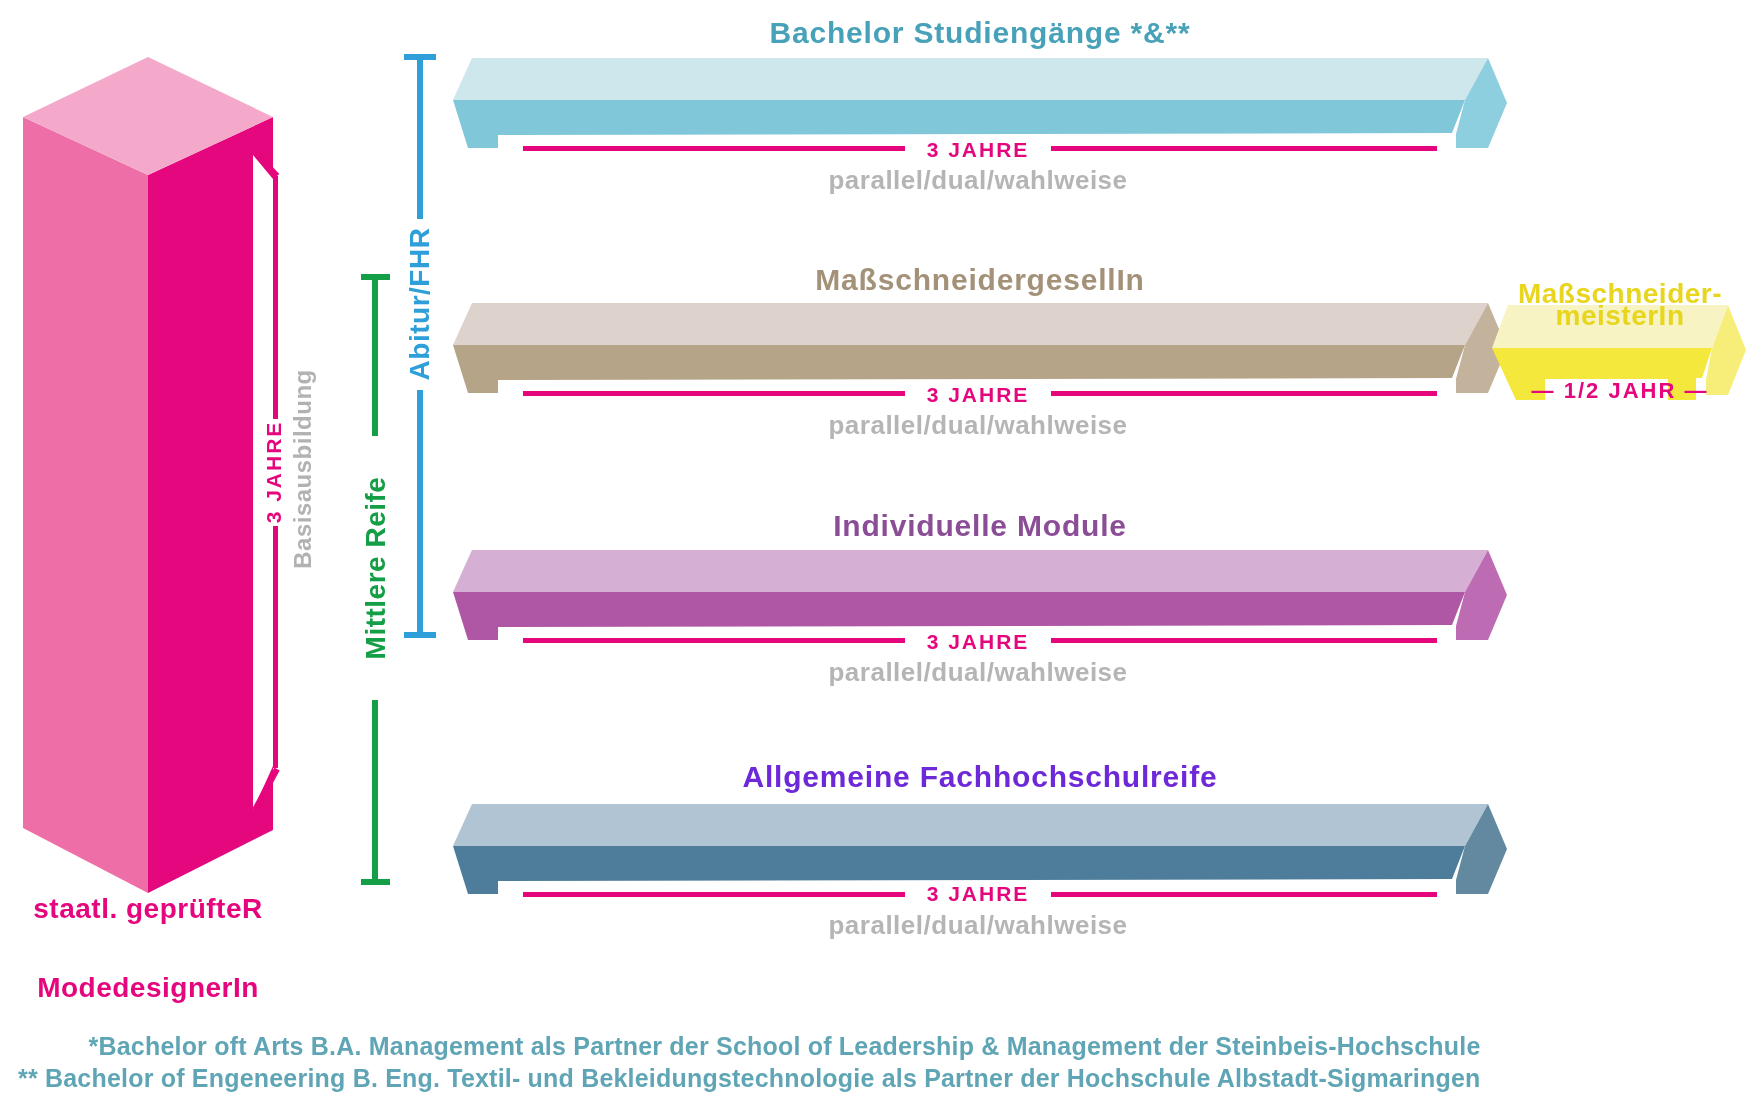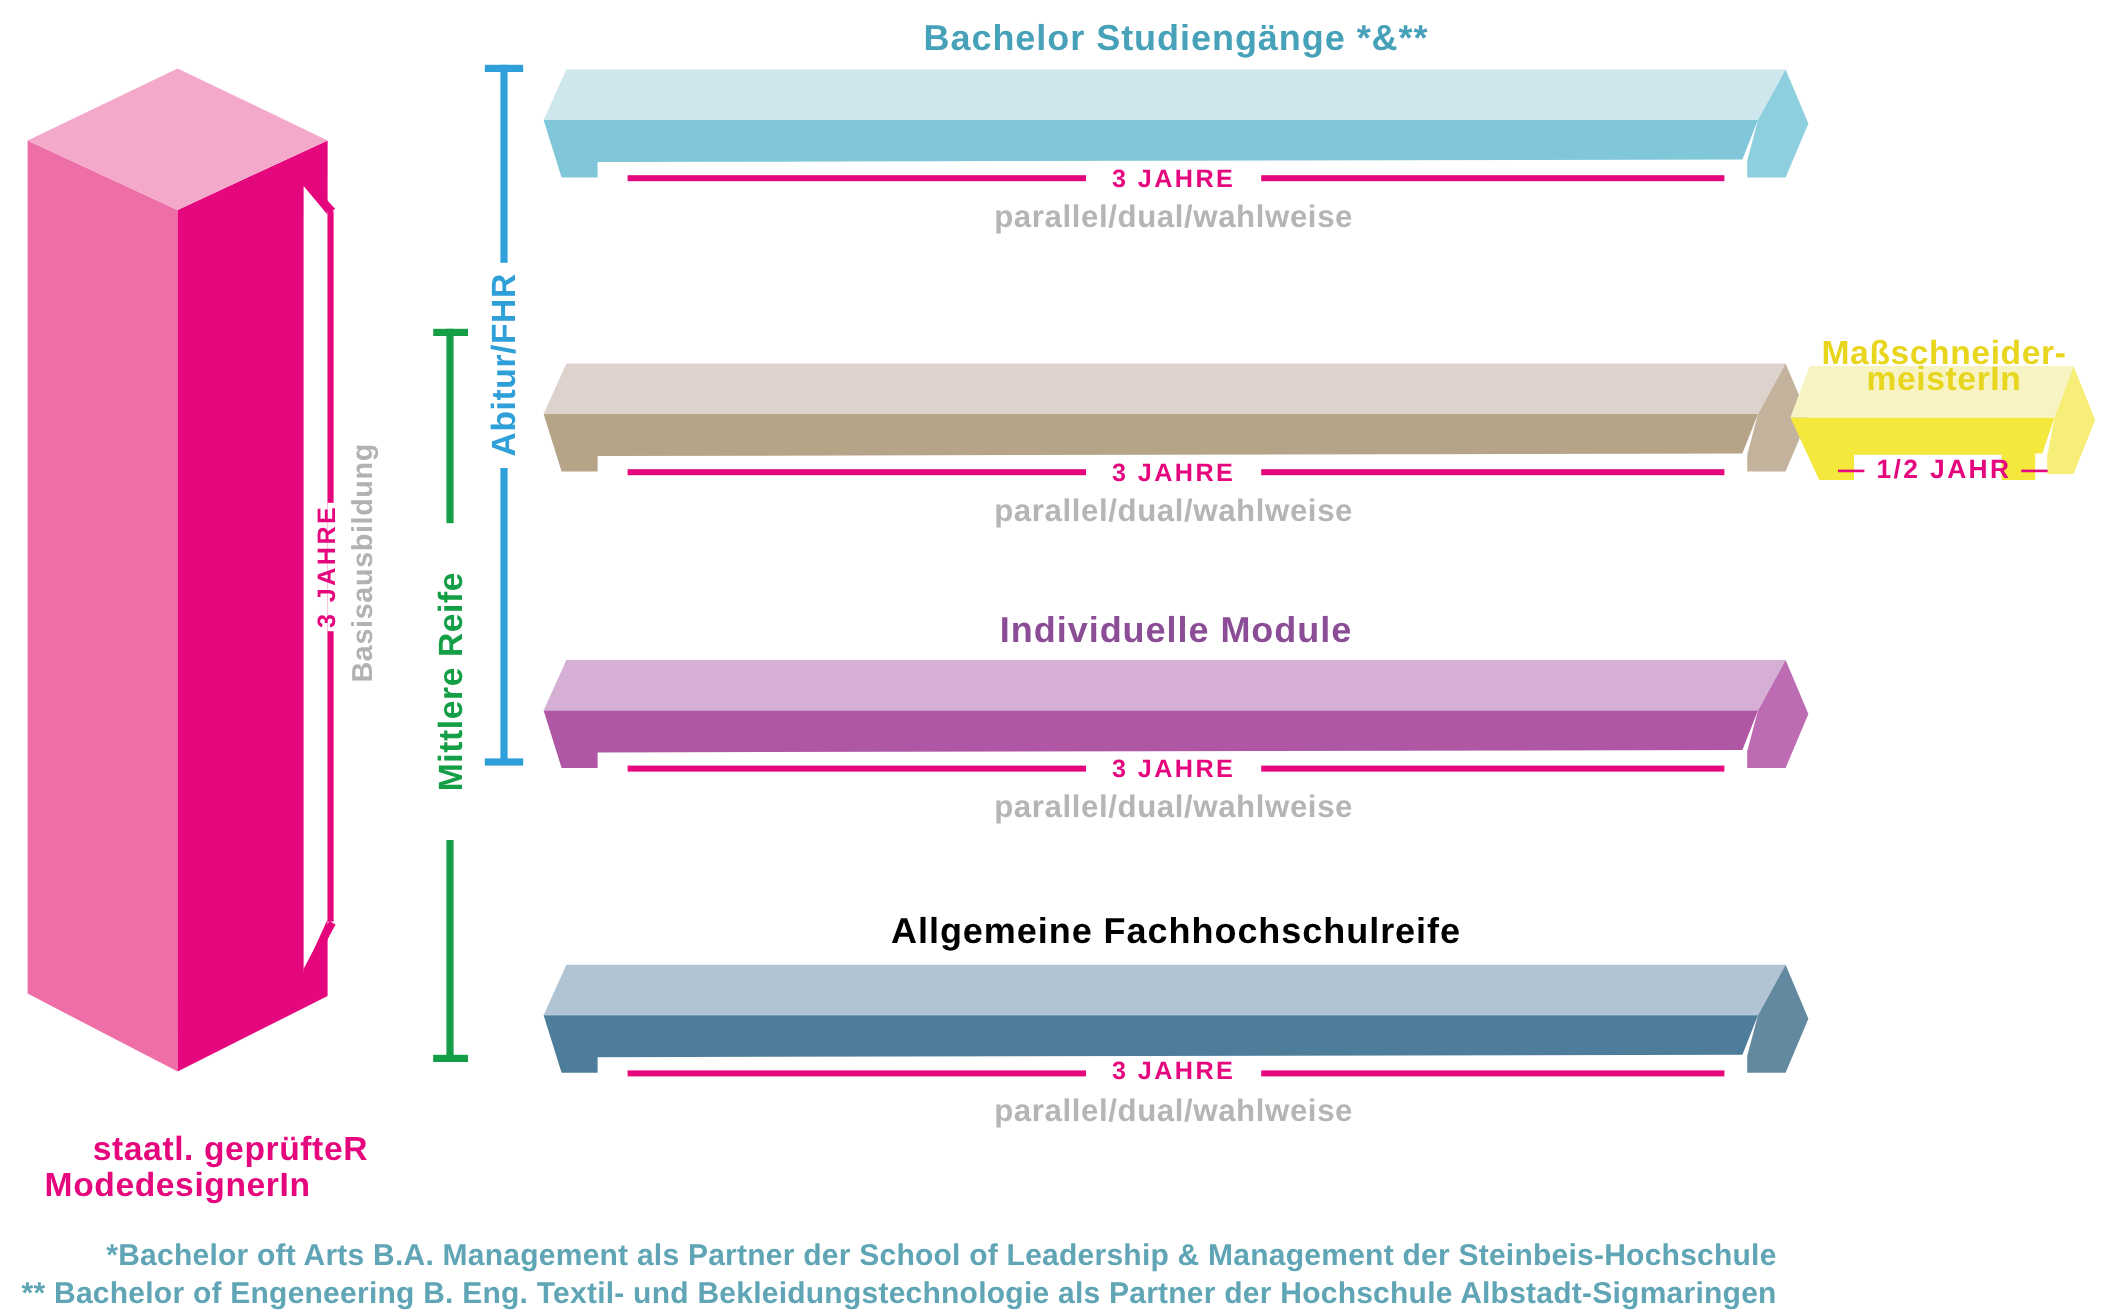--- a/index.html
+++ b/index.html
@@ -86,42 +86,43 @@
       <polygon points="453,100 472,58 1488,58 1465,100" fill="#b0c4d3"></polygon>
       <polygon points="453,100 1465,100 1452,133 498,135 498,148 468,148" fill="#4d7d9a"></polygon>
       <polygon points="1465,100 1488,58 1507,103 1488,148 1456,148 1456,134" fill="#62899f"></polygon>
       <rect x="523" y="146" width="382" height="5" fill="#e5067e"></rect>
       <rect x="1051" y="146" width="386" height="5" fill="#e5067e"></rect>
     </g>
   </svg>
 
   <div class="rot col-duration" style="left:273px;top:472px;">3 JAHRE</div>
   <div class="rot col-side" style="left:303px;top:469px;">Basisausbildung</div>
-  <div class="t col-caption" style="left:148px;top:958px;margin-left:44px;">staatl. geprüfteR</div>
+  <div class="t col-caption" style="left:148px;top:909px;">staatl. geprüfteR</div>
   <div class="t col-caption" style="left:148px;top:988px;">ModedesignerIn</div>
 
   <div class="rot bracket-label" style="left:420px;top:304px;color:#2e9fd8;">Abitur/FHR</div>
   <div class="rot bracket-label" style="left:376px;top:568px;color:#149e46;">Mittlere Reife</div>
 
   <div class="t bar-label" style="left:980px;top:33px;color:#47a1b8;">Bachelor Studiengänge *&amp;**</div>
   <div class="t duration" style="left:978px;top:149px;">3 JAHRE</div>
   <div class="t mode" style="left:978px;top:180px;">parallel/dual/wahlweise</div>
 
+  <div class="t bar-label" style="left:980px;top:280px;color:#a39178;">MaßschneidergesellIn</div>
   <div class="t duration" style="left:978px;top:394px;">3 JAHRE</div>
   <div class="t mode" style="left:978px;top:425px;">parallel/dual/wahlweise</div>
 
   <div class="t meister-label" style="left:1620px;top:246px;color:#e7d51e;">Maßschneider-</div>
   <div class="t meister-label" style="left:1620px;top:268px;color:#e7d51e;">meisterIn</div>
   <div class="t meister-duration" style="left:1620px;top:391px;">—  1/2 JAHR  —</div>
 
   <div class="t bar-label" style="left:980px;top:526px;color:#8c4d97;">Individuelle Module</div>
   <div class="t duration" style="left:978px;top:641px;">3 JAHRE</div>
   <div class="t mode" style="left:978px;top:672px;">parallel/dual/wahlweise</div>
 
-  <div class="t bar-label" style="left:980px;top:777px;color:#000000;">Allgemeine Fachhochschulreife</div>
+  <div class="t bar-label" style="left:980px;top:777px;color:#6d28d9;">Allgemeine Fachhochschulreife</div>
   <div class="t duration" style="left:978px;top:893px;">3 JAHRE</div>
   <div class="t mode" style="left:978px;top:925px;">parallel/dual/wahlweise</div>
 
   <div class="footnotes" style="color:#5fa5b5;">
     <div>*Bachelor oft Arts B.A. Management als Partner der School of Leadership &amp; Management der Steinbeis-Hochschule</div>
     <div>** Bachelor of Engeneering B. Eng. Textil- und Bekleidungstechnologie als Partner der Hochschule Albstadt-Sigmaringen</div>
   </div>
 
 </div>
 

